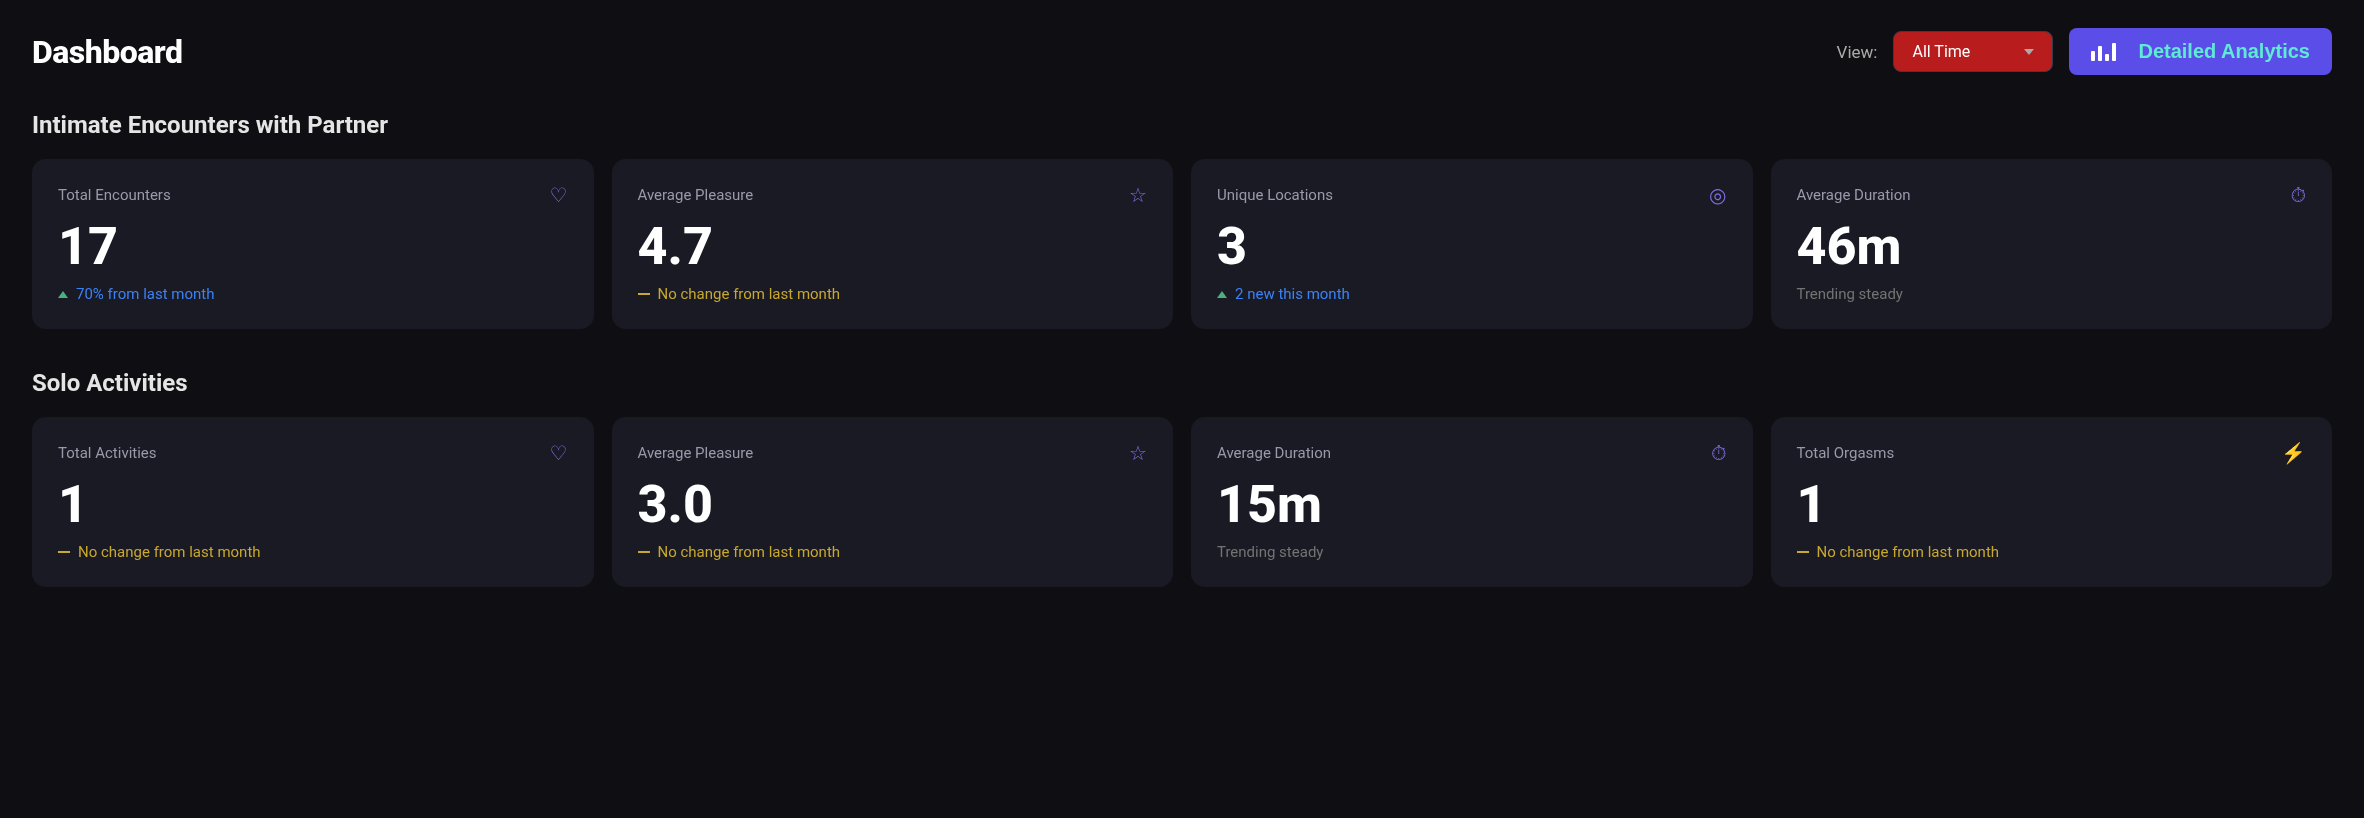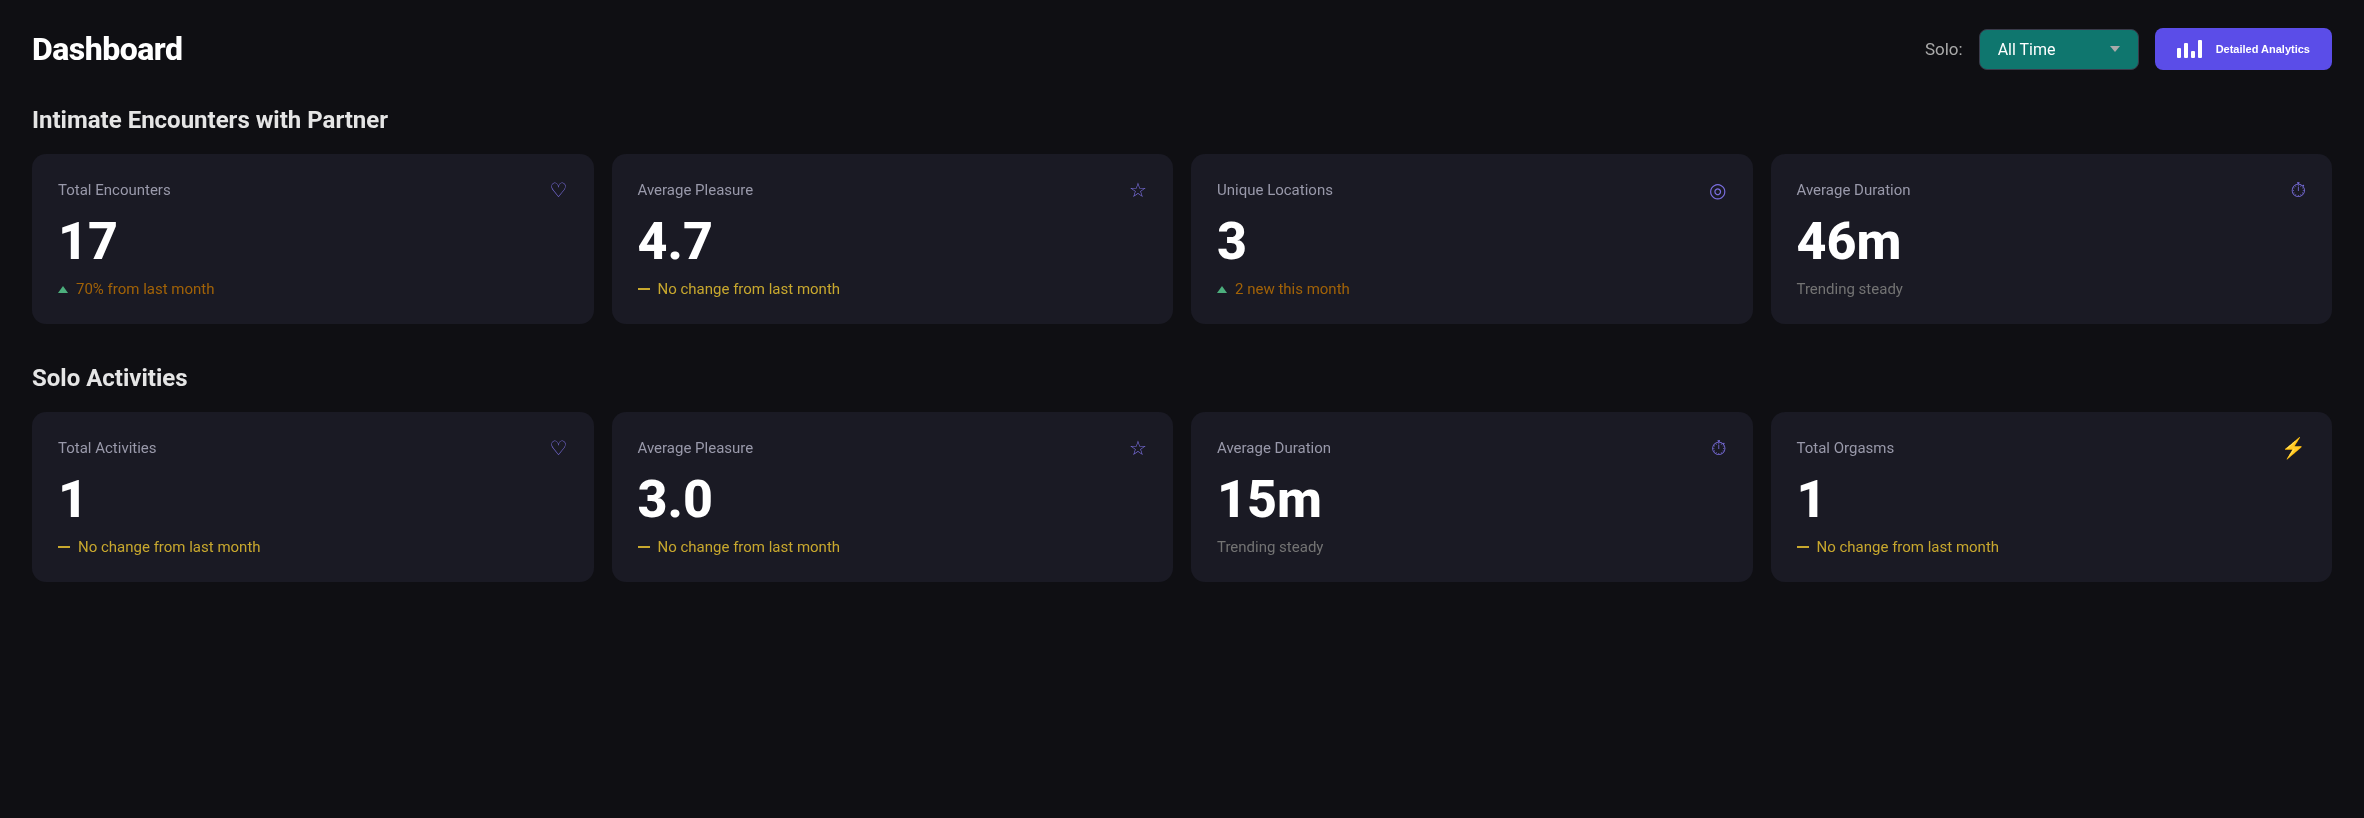--- a/index.html
+++ b/index.html
@@ -34,21 +34,21 @@
 
     .view-label {
       font-size: 17px;
       color: #aaaaaa;
     }
 
     .view-dropdown {
       display: flex;
       align-items: center;
       gap: 10px;
-      background-color: #0f766e;
+      background-color: #b91c1c;
       border: 1px solid #3a3a4a;
       border-radius: 8px;
       padding: 10px 18px;
       color: #ffffff;
       font-size: 16px;
       cursor: pointer;
       min-width: 160px;
       justify-content: space-between;
     }
 
@@ -56,27 +56,27 @@
       width: 0;
       height: 0;
       border-left: 5px solid transparent;
       border-right: 5px solid transparent;
       border-top: 6px solid #aaaaaa;
     }
 
     .analytics-btn {
       display: flex;
       align-items: center;
-      gap: 14px;
+      gap: 22px;
       background-color: #5b4de8;
       border: none;
       border-radius: 8px;
       padding: 12px 22px;
-      color: #ffffff;
-      font-size: 11px;
+      color: #5eead4;
+      font-size: 20px;
       font-weight: 600;
       cursor: pointer;
     }
 
     .bar-chart-icon {
       display: flex;
       align-items: flex-end;
       gap: 3px;
       height: 18px;
     }
@@ -138,21 +138,21 @@
     }
 
     .card-change {
       display: flex;
       align-items: center;
       gap: 6px;
       font-size: 15px;
     }
 
     .change-up {
-      color: #a16207;
+      color: #3b82f6;
     }
 
     .change-neutral {
       color: #c8a82e;
     }
 
     .change-steady {
       color: #737373;
     }
 
@@ -174,21 +174,21 @@
       margin-right: 2px;
       vertical-align: middle;
     }
   </style>
 </head>
 <body>
 
 <div class="header">
   <h1 class="header-title">Dashboard</h1>
   <div class="header-controls">
-    <span class="view-label">Solo:</span>
+    <span class="view-label">View:</span>
     <div class="view-dropdown">
       <span>All Time</span>
       <div class="chevron-down"></div>
     </div>
     <button class="analytics-btn">
       <span class="bar-chart-icon">
         <span style="height: 10px;"></span>
         <span style="height: 15px;"></span>
         <span style="height: 7px;"></span>
         <span style="height: 18px;"></span>

